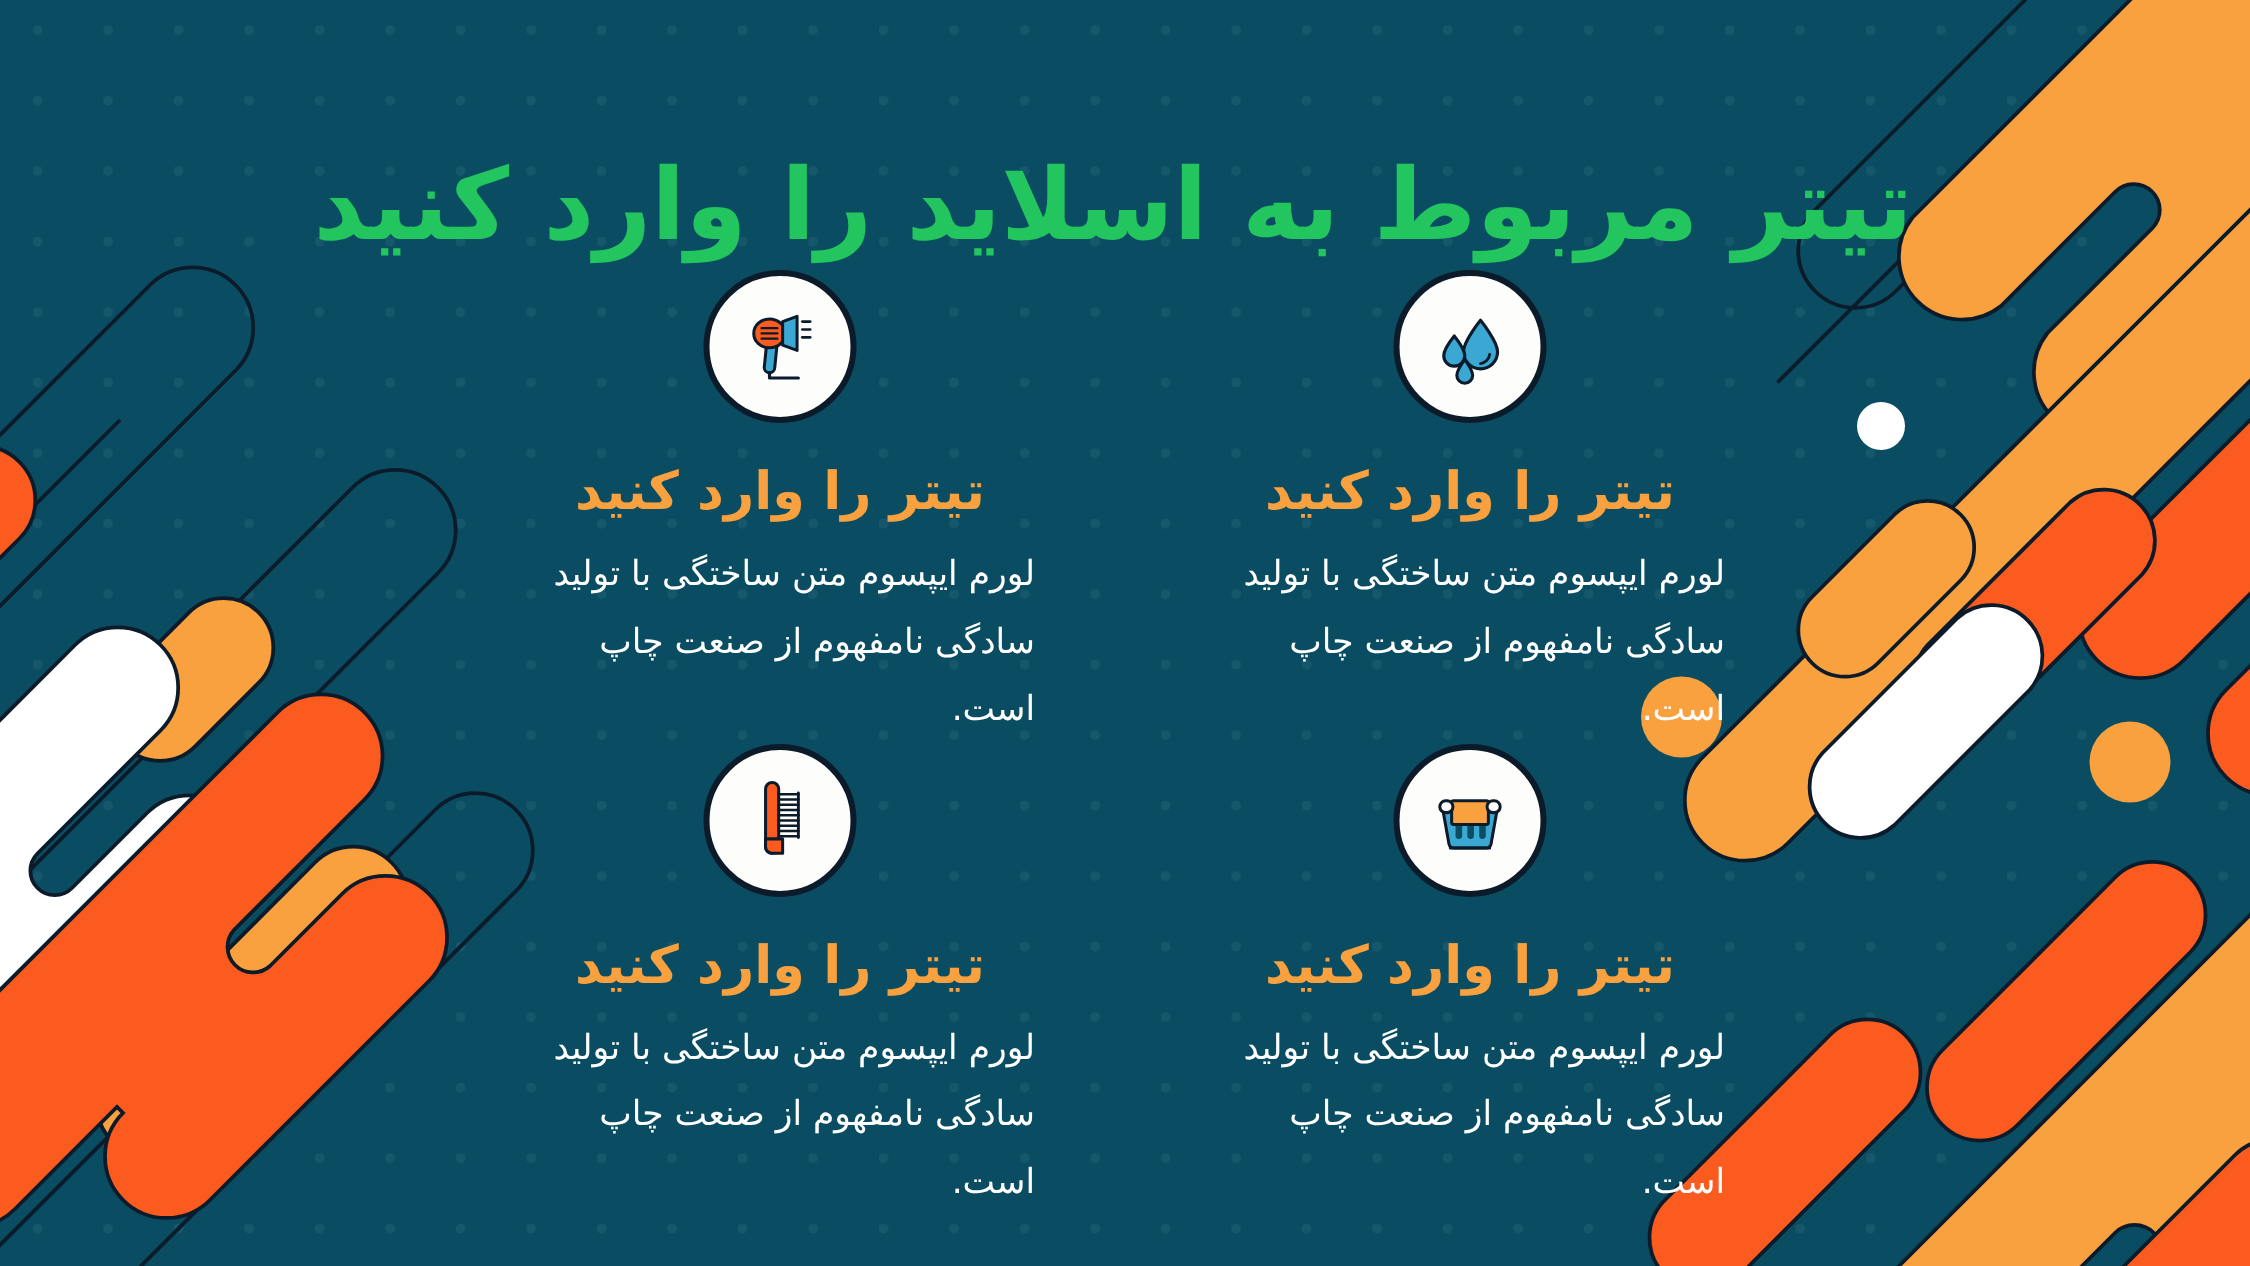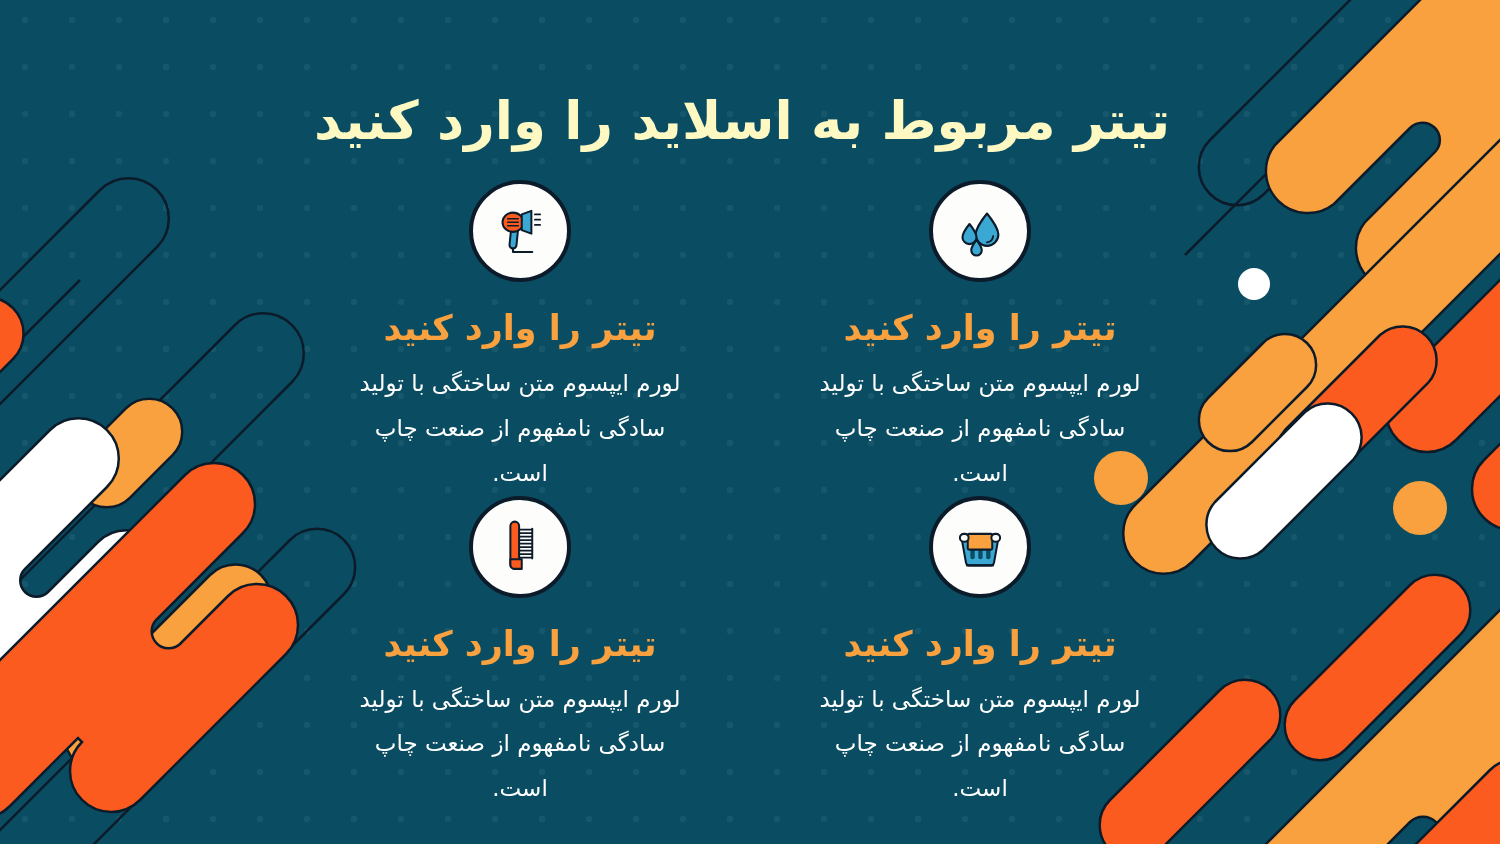--- a/index.html
+++ b/index.html
@@ -45,22 +45,22 @@
     width: 1500px;
     height: 844px;
   }
 
   #page-title {
     position: absolute;
     top: 52px;
     left: 0;
     right: 16px;
     text-align: center;
-    color: #fef9c3;
-    font-size: 53px;
+    color: #22c55e;
+    font-size: 66px;
     font-weight: bold;
     letter-spacing: 0px;
     line-height: 1.25;
     direction: rtl;
   }
 
   #cards {
     position: absolute;
     top: 180px;
     left: 290px;
@@ -71,21 +71,20 @@
     grid-template-rows: 1fr 1fr;
     column-gap: 0px;
     row-gap: 0px;
     direction: rtl;
   }
 
   .card {
     display: flex;
     flex-direction: column;
     align-items: center;
-    text-align: center;
     direction: rtl;
   }
 
   .icon-circle {
     width: 102px;
     height: 102px;
     border-radius: 50%;
     background: #fdfdfb;
     border: 4px solid #0c1b2a;
     box-sizing: border-box;

